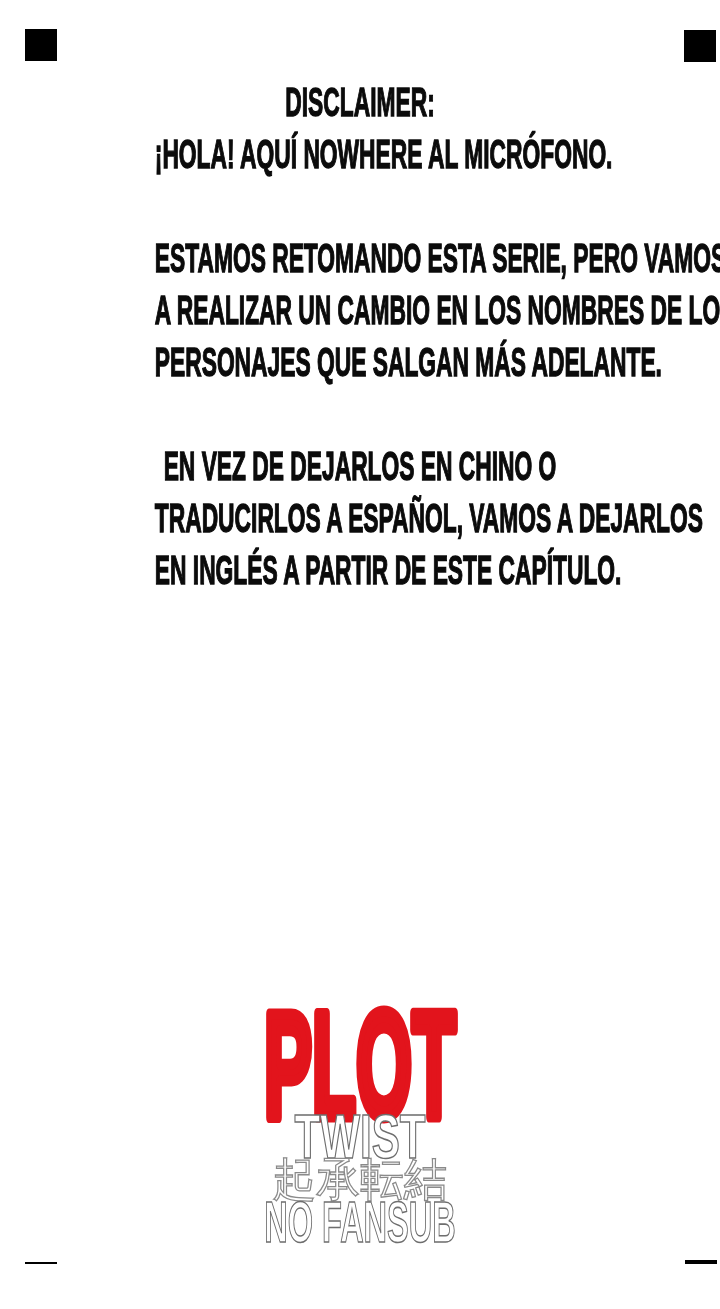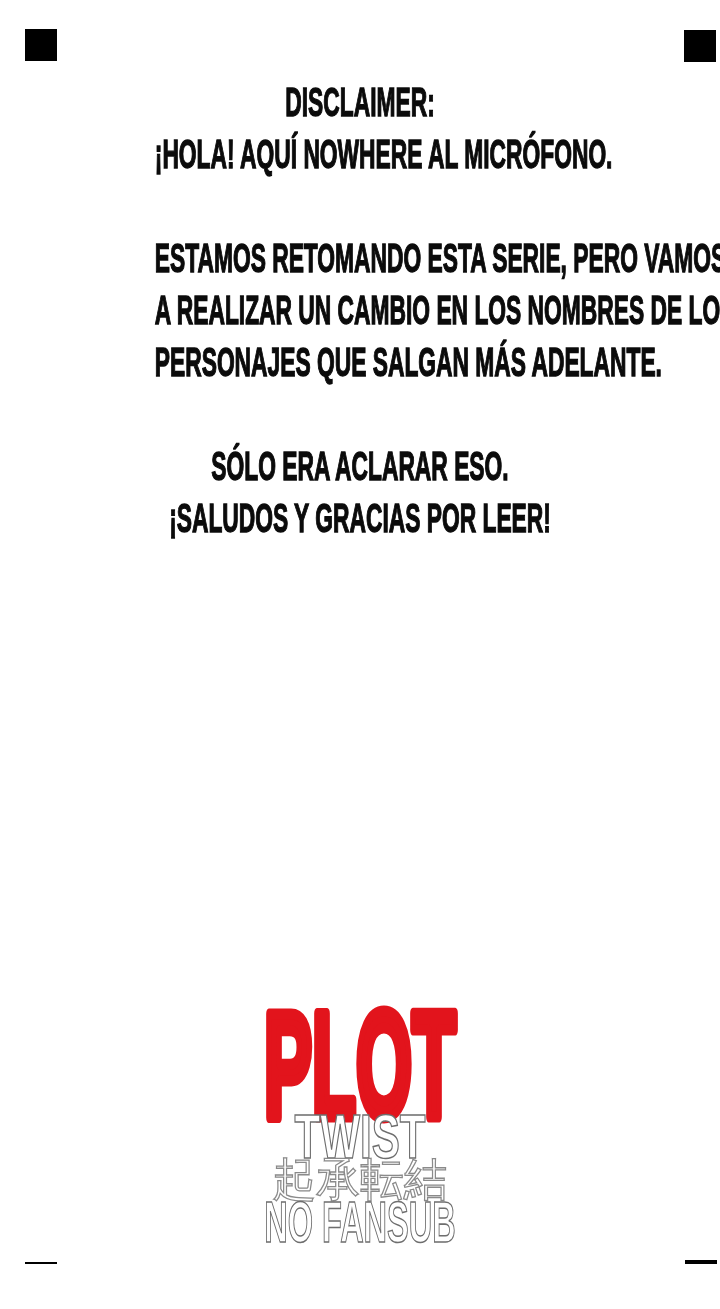--- a/index.html
+++ b/index.html
@@ -86,22 +86,23 @@
     <div class="para">
       <div class="line">DISCLAIMER:</div>
       <div class="line">¡HOLA! AQUÍ NOWHERE AL MICRÓFONO.</div>
     </div>
     <div class="para">
       <div class="line">ESTAMOS RETOMANDO ESTA SERIE, PERO VAMOS</div>
       <div class="line">A REALIZAR UN CAMBIO EN LOS NOMBRES DE LOS</div>
       <div class="line">PERSONAJES QUE SALGAN MÁS ADELANTE.</div>
     </div>
     <div class="para">
-      <div class="line">SÓLO ERA ACLARAR ESO.</div>
-      <div class="line">¡SALUDOS Y GRACIAS POR LEER!</div>
+      <div class="line">EN VEZ DE DEJARLOS EN CHINO O</div>
+      <div class="line">TRADUCIRLOS A ESPAÑOL, VAMOS A DEJARLOS</div>
+      <div class="line">EN INGLÉS A PARTIR DE ESTE CAPÍTULO.</div>
     </div>
   </div>
 
   <svg class="logo-svg" width="720" height="300" viewBox="0 0 720 300">
     <text class="plot-text" x="360" y="127" text-anchor="middle" fill="#e2141c" stroke="#e2141c" stroke-width="11" stroke-linejoin="round" stroke-linecap="round" transform="translate(360 0) scale(0.48 1) translate(-360 0)">PLOT</text>
     <text class="twist-text" x="360" y="168" text-anchor="middle" fill="#ffffff" stroke="#6e6e6e" stroke-width="1.6" transform="translate(360 0) scale(0.68 1) translate(-360 0)">TWIST</text>
     <text class="kanji-text" x="360" y="205" text-anchor="middle" fill="#ffffff" stroke="#8a8a8a" stroke-width="1.3" transform="translate(360 0) scale(0.95 1) translate(-360 0)">起承転結</text>
     <text class="fansub-text" x="360" y="252" text-anchor="middle" fill="#ffffff" stroke="#6e6e6e" stroke-width="1.5" transform="translate(360 0) scale(0.56 1) translate(-360 0)">NO FANSUB</text>
   </svg>
 

